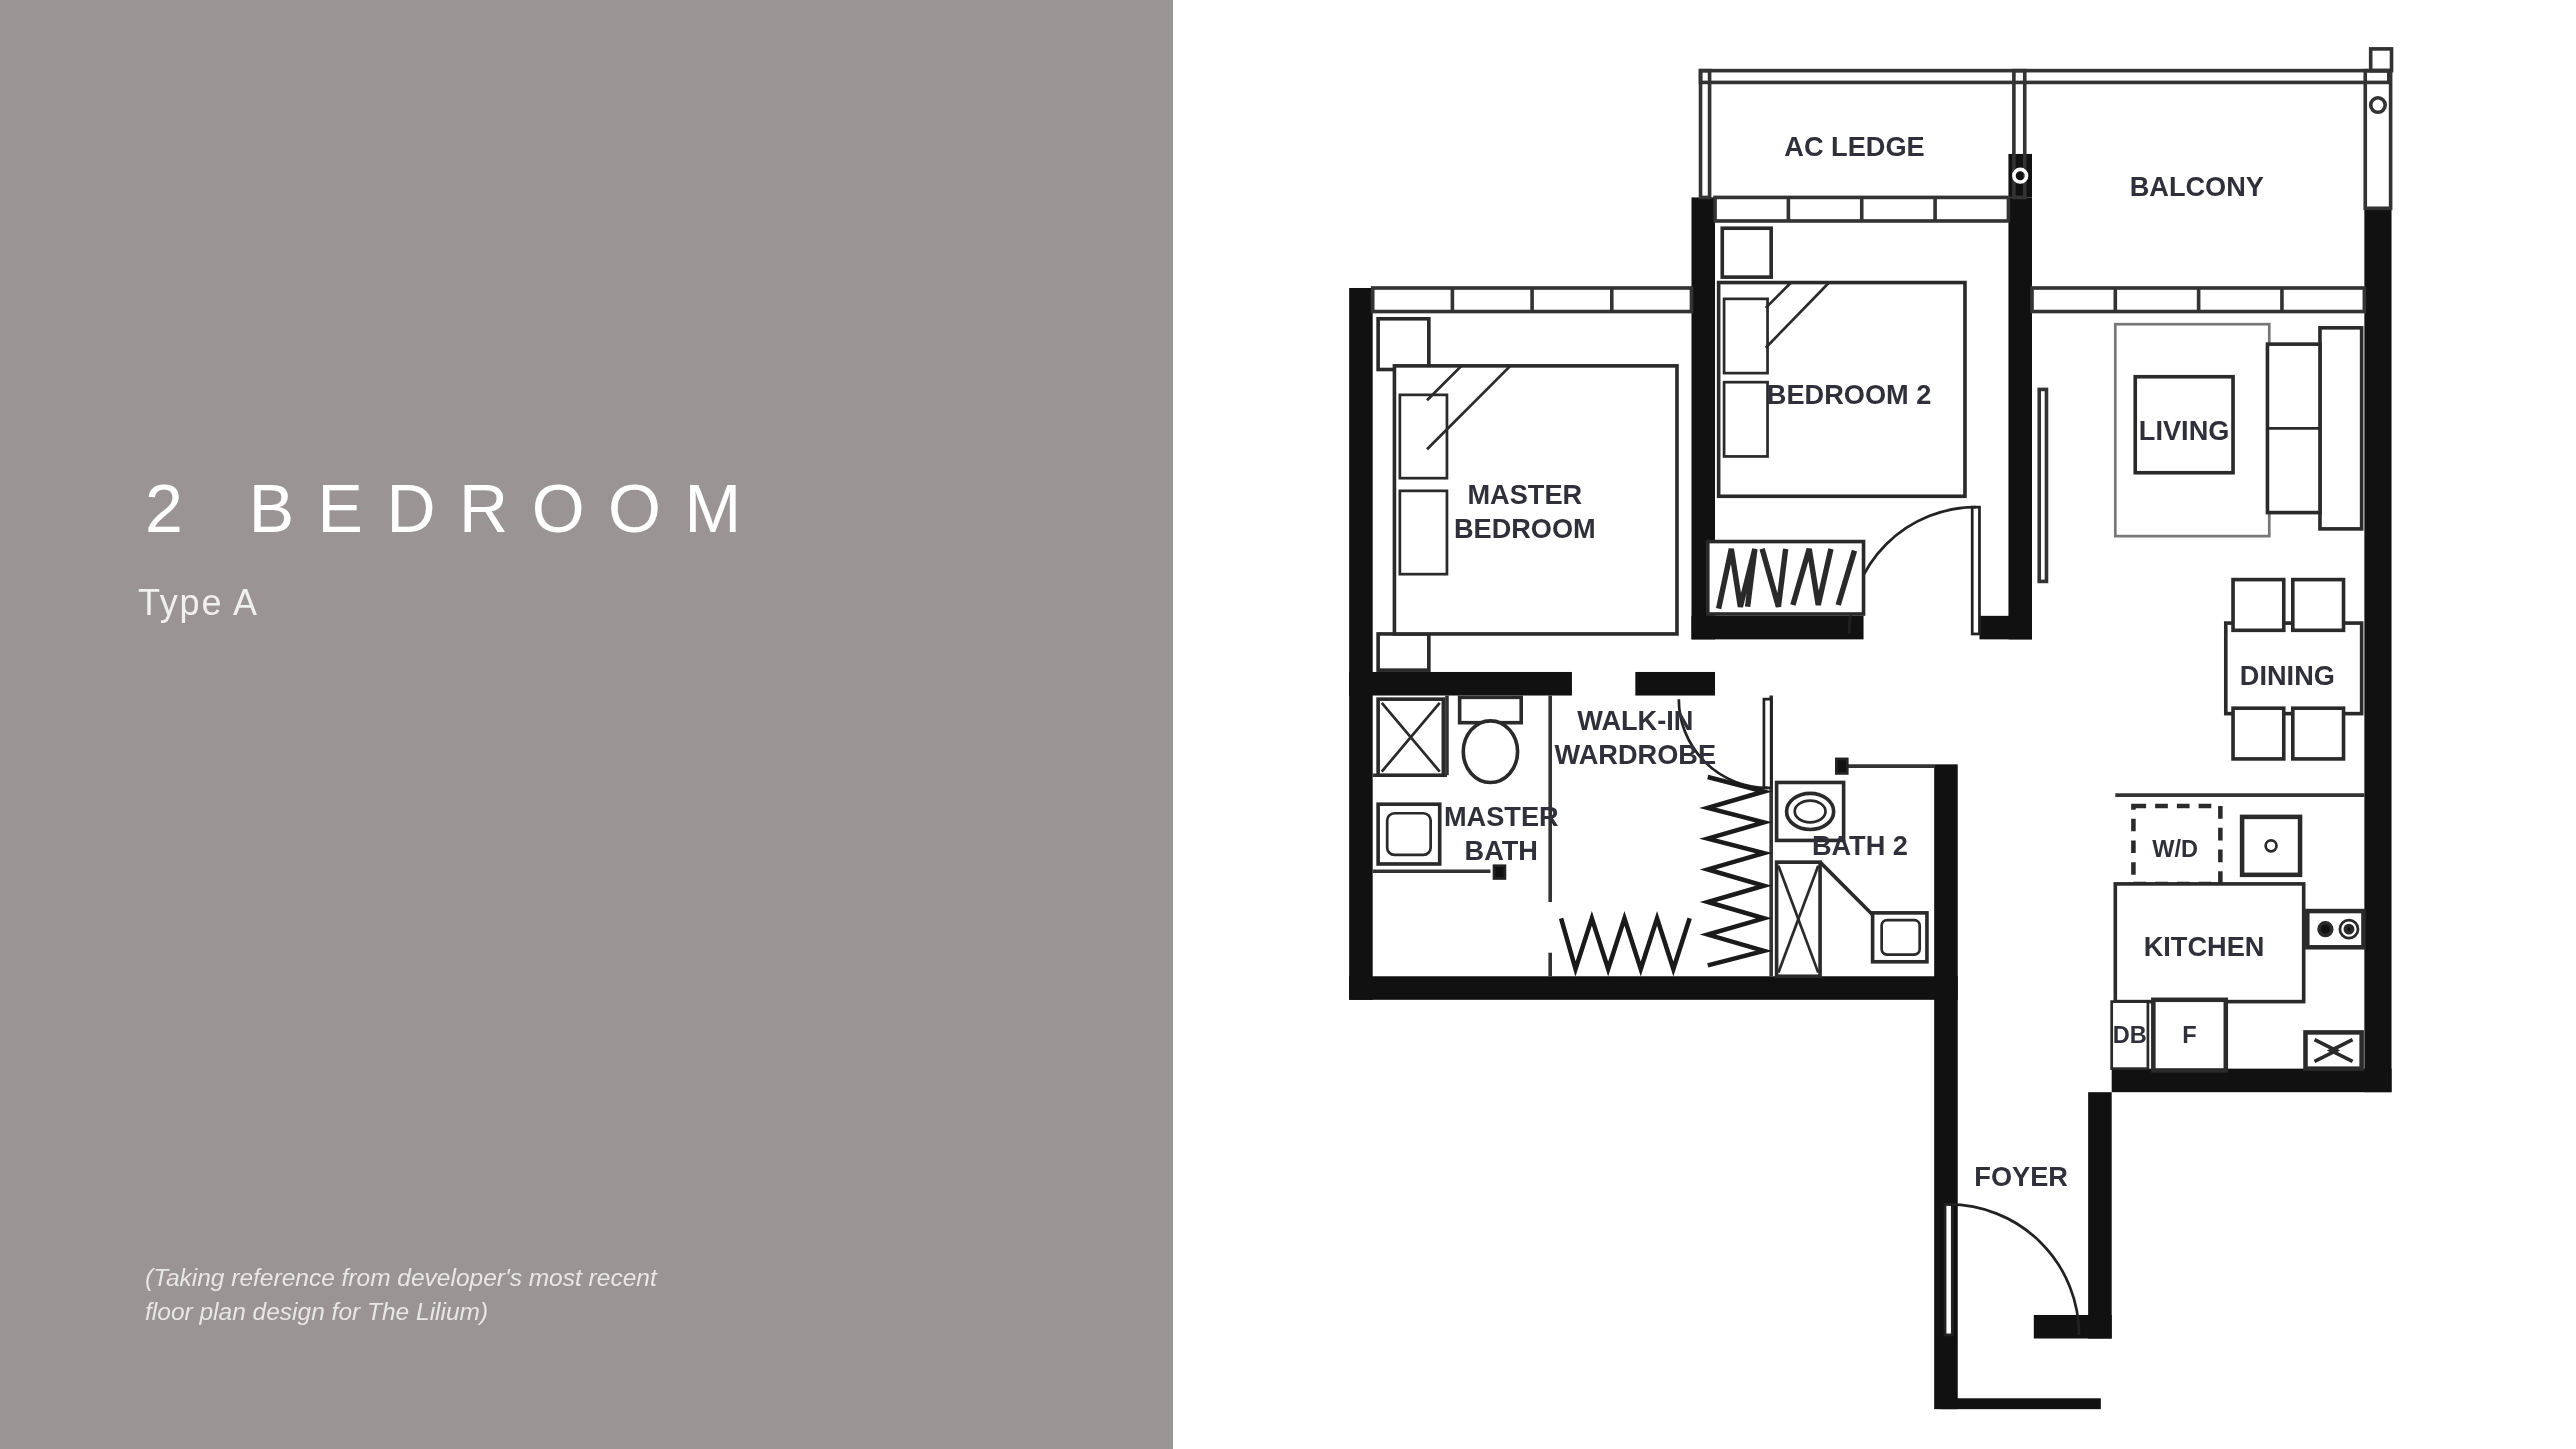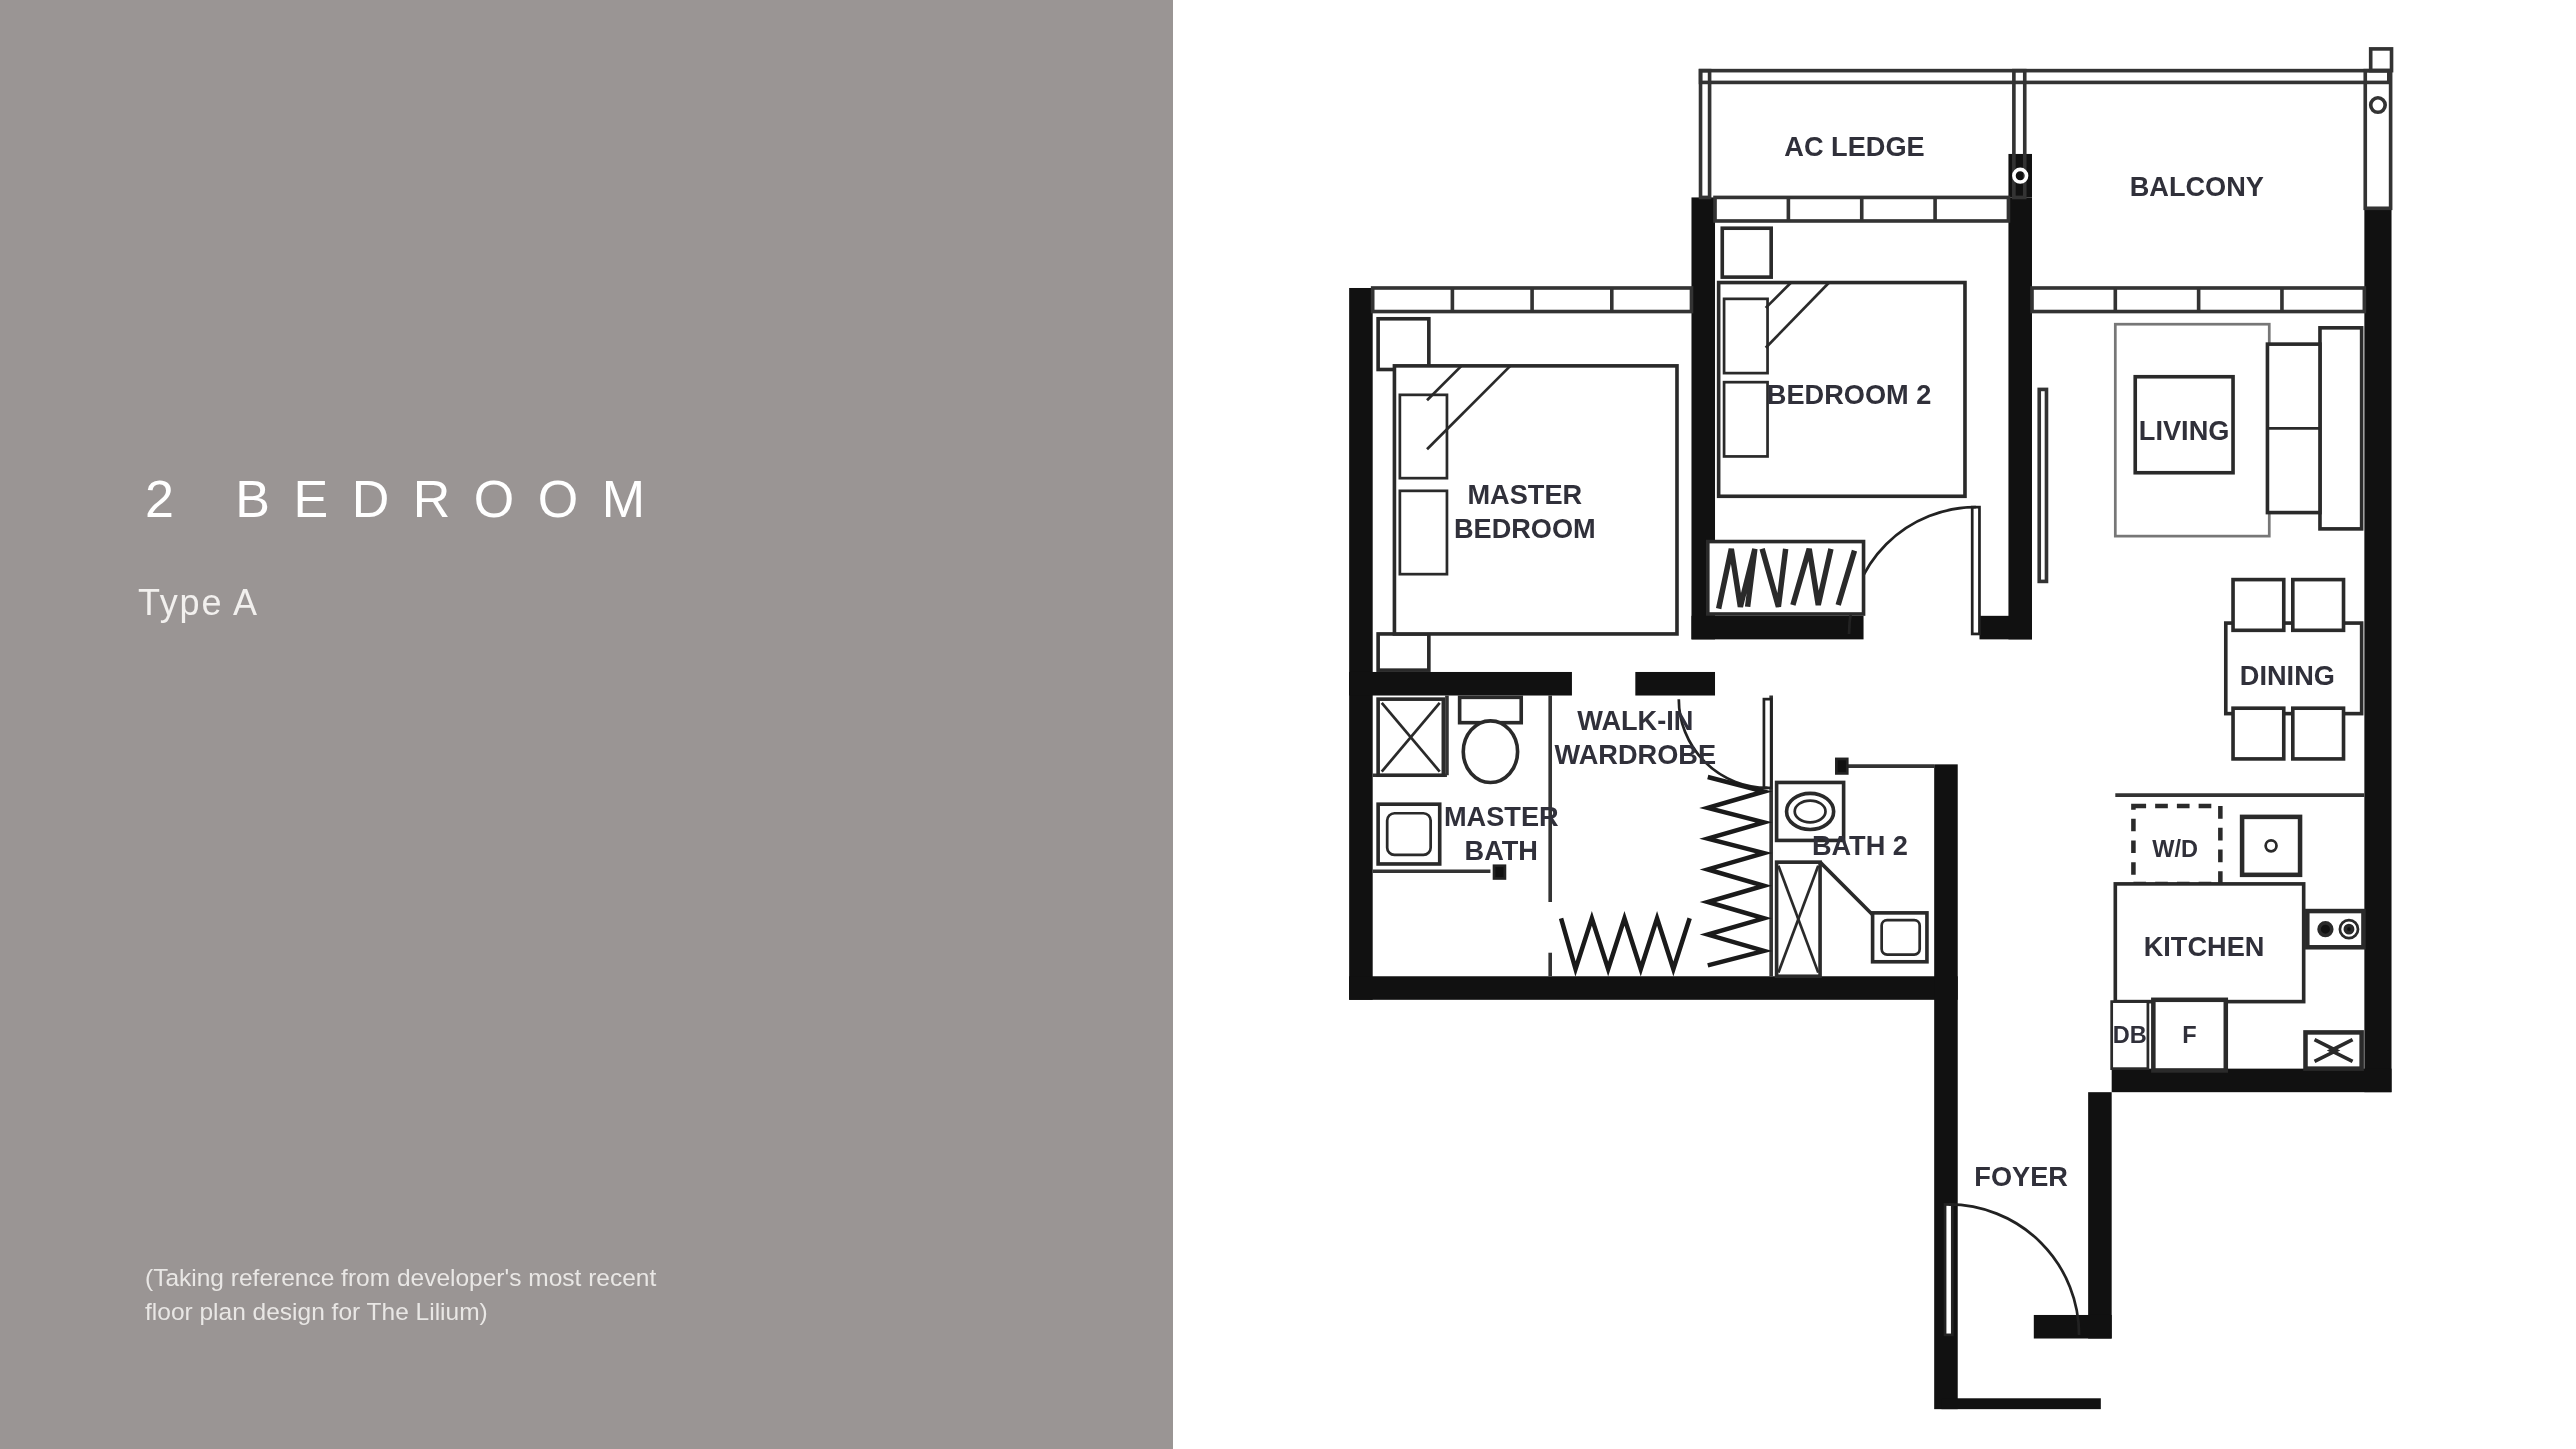--- a/index.html
+++ b/index.html
@@ -6,31 +6,31 @@
   body{
     width:2576px;height:1449px;position:relative;background:#ffffff;
     font-family:"Liberation Sans","DejaVu Sans",sans-serif;overflow:hidden;
   }
   .left-panel{
     position:absolute;left:0;top:0;width:1173px;height:1449px;
     background:var(--panel-bg,#9a9594);
   }
   .panel-title{
     position:absolute;left:145px;top:469px;
-    font-size:52px;font-weight:400;letter-spacing:23.5px;
+    font-size:68px;font-weight:400;letter-spacing:23.5px;
     color:var(--panel-text,#ffffff);white-space:nowrap;
   }
   .panel-subtitle{
     position:absolute;left:138px;top:582px;
     font-size:36px;font-weight:400;letter-spacing:1.8px;
     color:#f2f0ee;
   }
   .panel-note{
     position:absolute;left:145px;top:1261px;
-    font-size:24.5px;color:#e9e7e5;line-height:1.38;
+    font-size:24.5px;font-style:italic;color:#e9e7e5;line-height:1.38;
   }
   .plan-wrap{position:absolute;left:5px;top:0;width:2576px;height:1187px;}
   svg text{
     font-family:"Liberation Sans","DejaVu Sans",sans-serif;
     font-weight:700;fill:var(--plan-label,#30303a);
   }
   .rlabel{font-size:30px;}
   .slabel{font-size:26px;}
 </style>
 </head>

